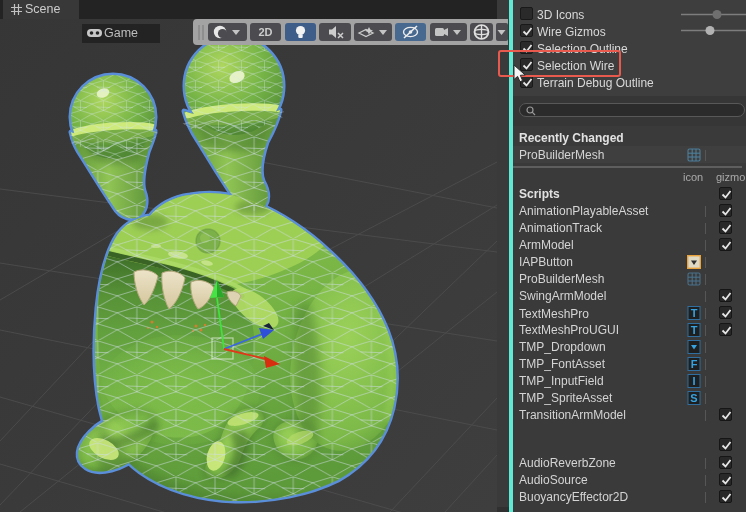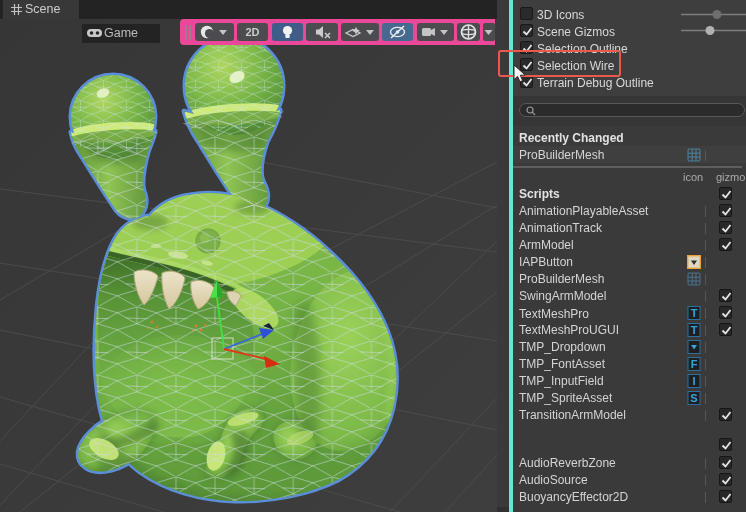--- a/index.html
+++ b/index.html
@@ -4,22 +4,22 @@
 <style>
 * { margin:0; padding:0; box-sizing:border-box; }
 html,body { width:746px; height:512px; overflow:hidden; background:#3a3a3a;
   font-family:"Liberation Sans", sans-serif; }
 #root { position:relative; width:746px; height:512px; }
 #scene { position:absolute; left:0; top:0; width:497px; height:484px; background:#3a3a3a; }
 #tabbar { position:absolute; left:0; top:0; width:497px; height:19px; background:#232323; z-index:5; }
 .tab { position:absolute; top:0; height:19px; color:#cccccc; font-size:12.5px; line-height:19px; }
 #tabScene { left:3px; width:76px; background:#383838; padding-left:22px; }
 #tabGame { left:82px; width:78px; background:#232323; padding-left:22px; color:#bdbdbd;margin-top:24px; }
-#toolbar { position:absolute; left:180px; top:19px; width:315px; height:26px;
-  background:#ec4899; border-radius:4px 0 0 4px; z-index:6; }
+#toolbar { position:absolute; left:193px; top:19px; width:315px; height:26px;
+  background:#a3a3a3; border-radius:4px 0 0 4px; z-index:6; }
 #panel { position:absolute; left:497px; top:0; width:249px; height:512px; background:#3b3b3b;
   border-left:4px solid #5eead4; color:#d6d6d6; font-size:12px; z-index:4;margin-left:12px; }
 #topToggles { position:absolute; left:0; top:0; width:249px; height:96px; background:#3e3e3e; }
 .togRow { position:absolute; left:7px; height:17px; }
 .cb { position:absolute; width:13px; height:13px; background:#2a2a2a; border:1px solid #191919; border-radius:2px; }
 .togLbl { position:absolute; left:17px; top:1px; white-space:nowrap; color:#d8d8d8; }
 #searchArea { position:absolute; left:0; top:96px; width:249px; height:30px; background:#363636; }
 #searchBox { position:absolute; left:6px; top:7px; width:226px; height:14px; background:#2b2b2b;
   border:1px solid #585858; border-radius:7px; }
 #listArea { position:absolute; left:0; top:126px; width:237px; height:386px; background:#3a3a3a; }
@@ -322,21 +322,21 @@
   <div id="panel">
     <div id="topToggles">
       <div class="togRow" style="top:7px">
         <div class="cb"></div>
           <div class="togLbl">3D Icons</div>
       </div>
       <div class="togRow" style="top:24px">
         <div class="cb"><svg width="13" height="13">
               <path d="M2.5 6.5 l3 3 l5 -6.5" stroke="#e6e6e6" stroke-width="1.8" fill="none"></path>
             </svg></div>
-        <div class="togLbl">Scene Gizmos</div>
+        <div class="togLbl">Wire Gizmos</div>
       </div>
       <div class="togRow" style="top:41px">
         <div class="cb"><svg width="13" height="13">
               <path d="M2.5 6.5 l3 3 l5 -6.5" stroke="#e6e6e6" stroke-width="1.8" fill="none"></path>
             </svg></div>
         <div class="togLbl">Selection Outline</div>
       </div>
       <div class="togRow" style="top:58px">
         <div class="cb"><svg width="13" height="13">
               <path d="M2.5 6.5 l3 3 l5 -6.5" stroke="#e6e6e6" stroke-width="1.8" fill="none"></path>

